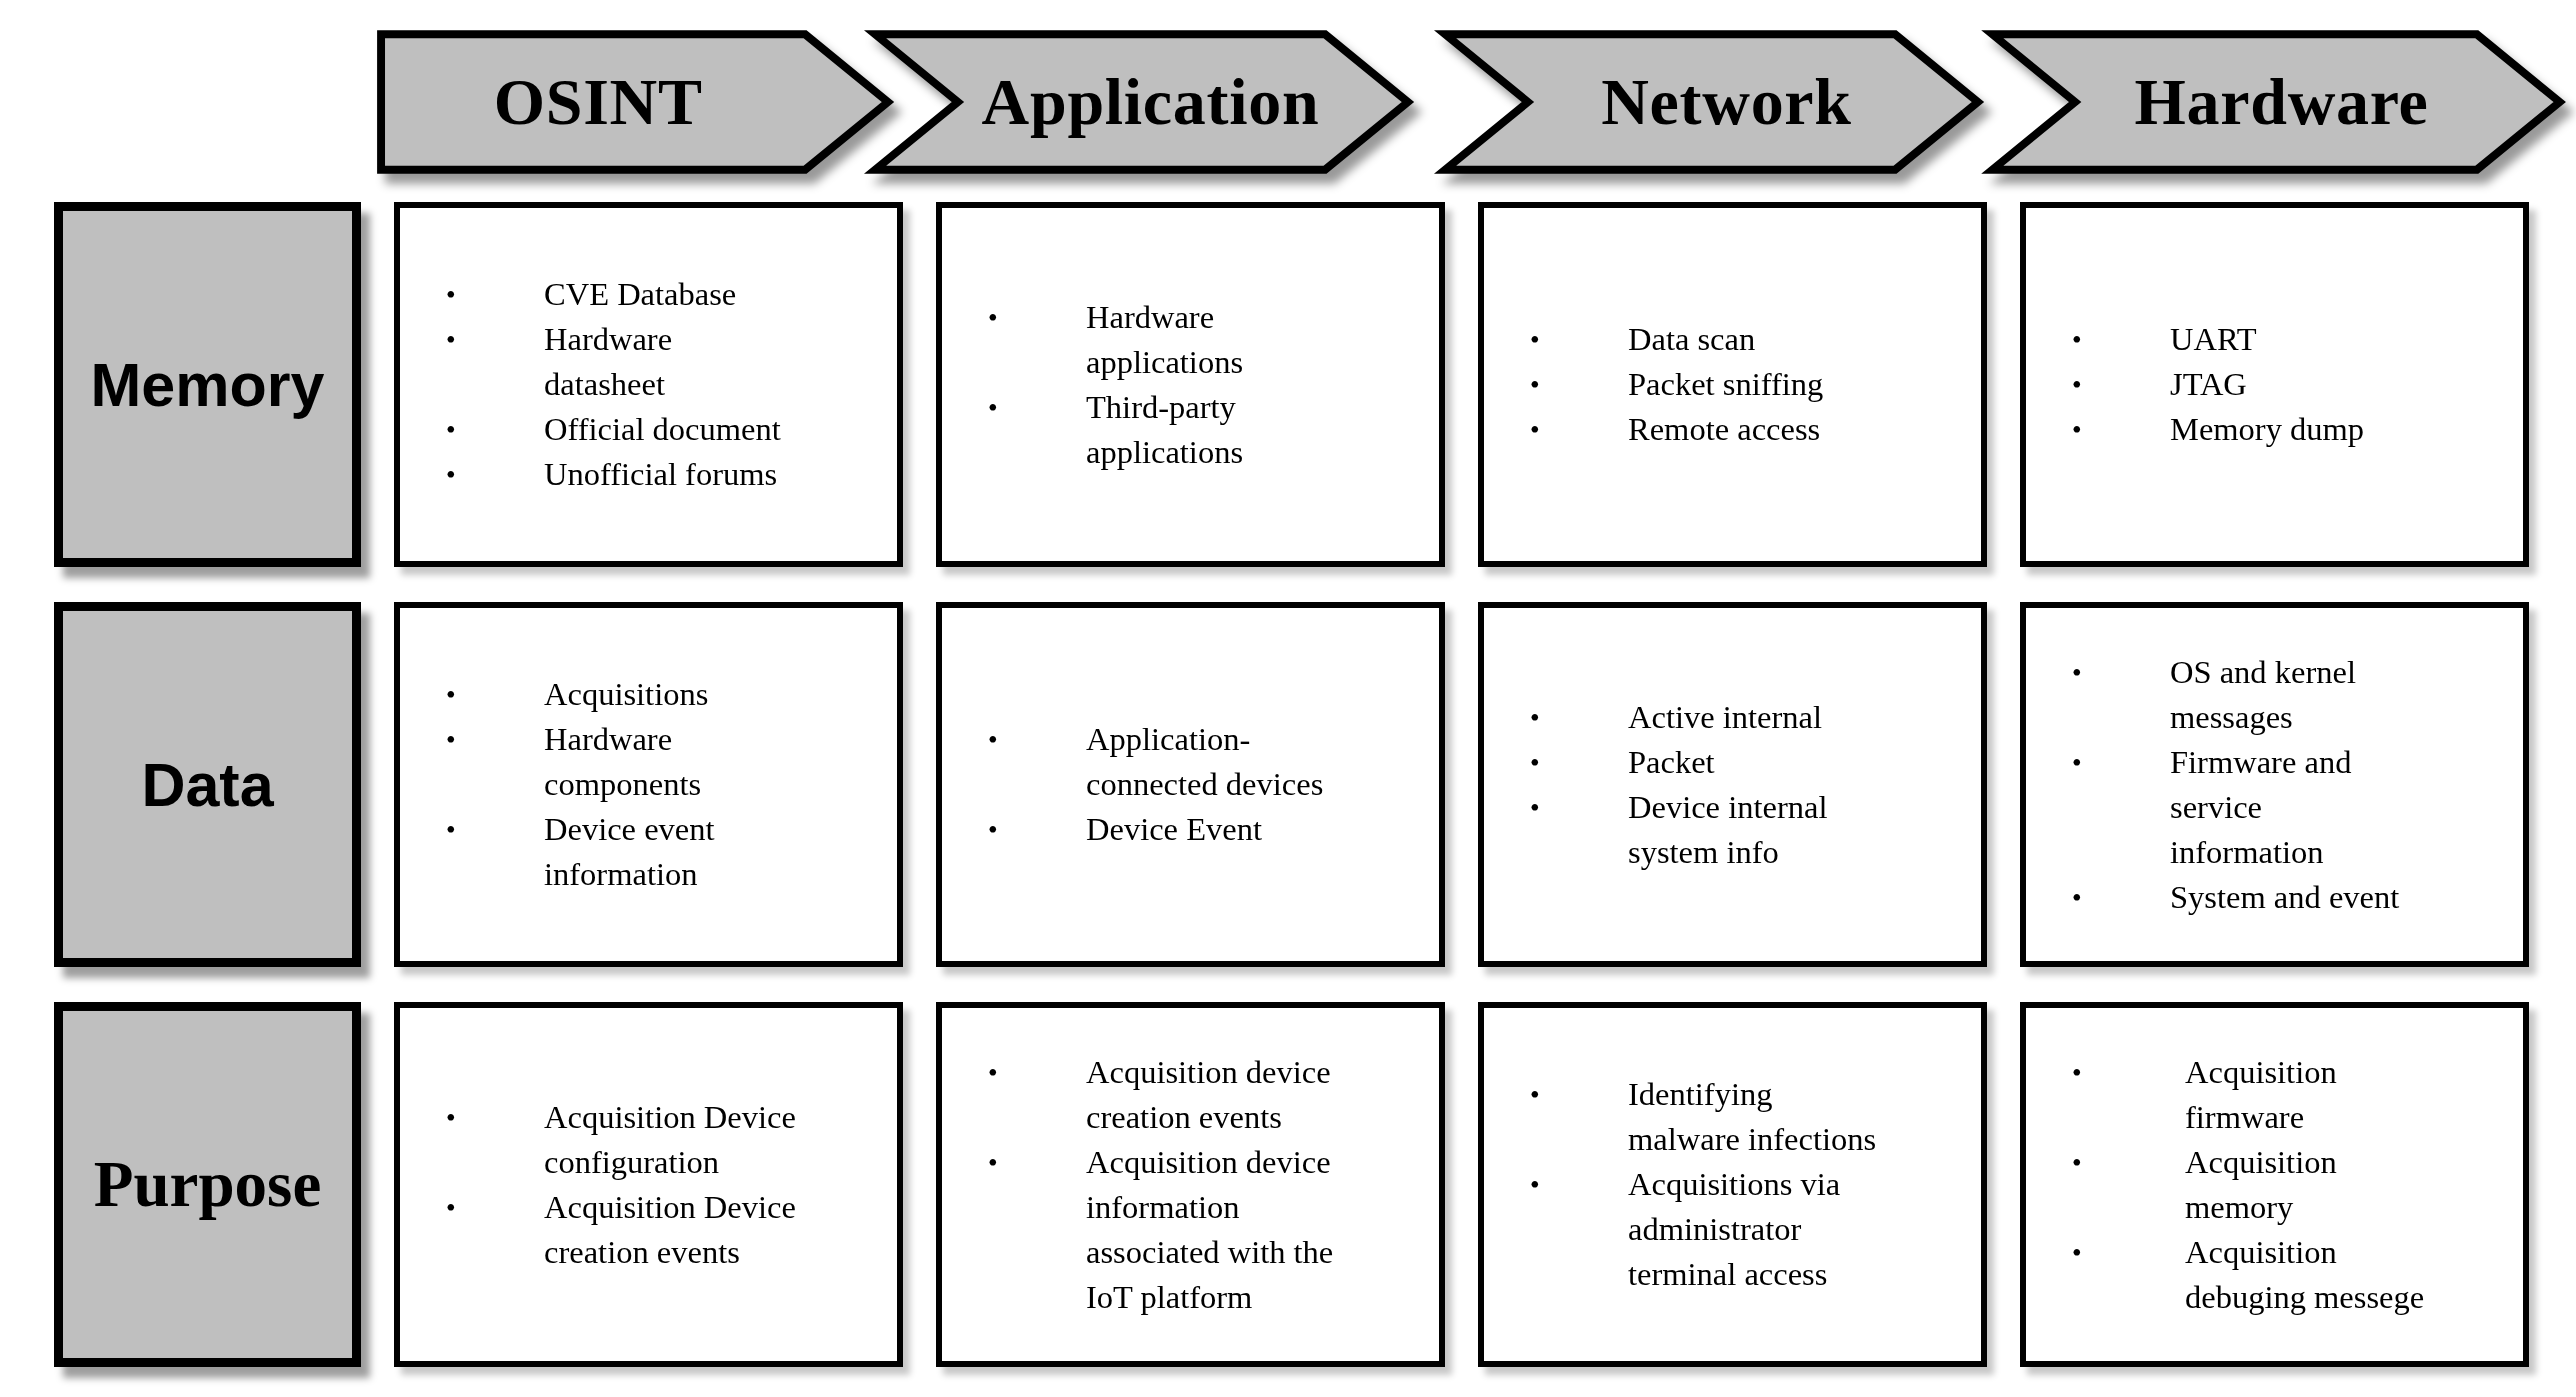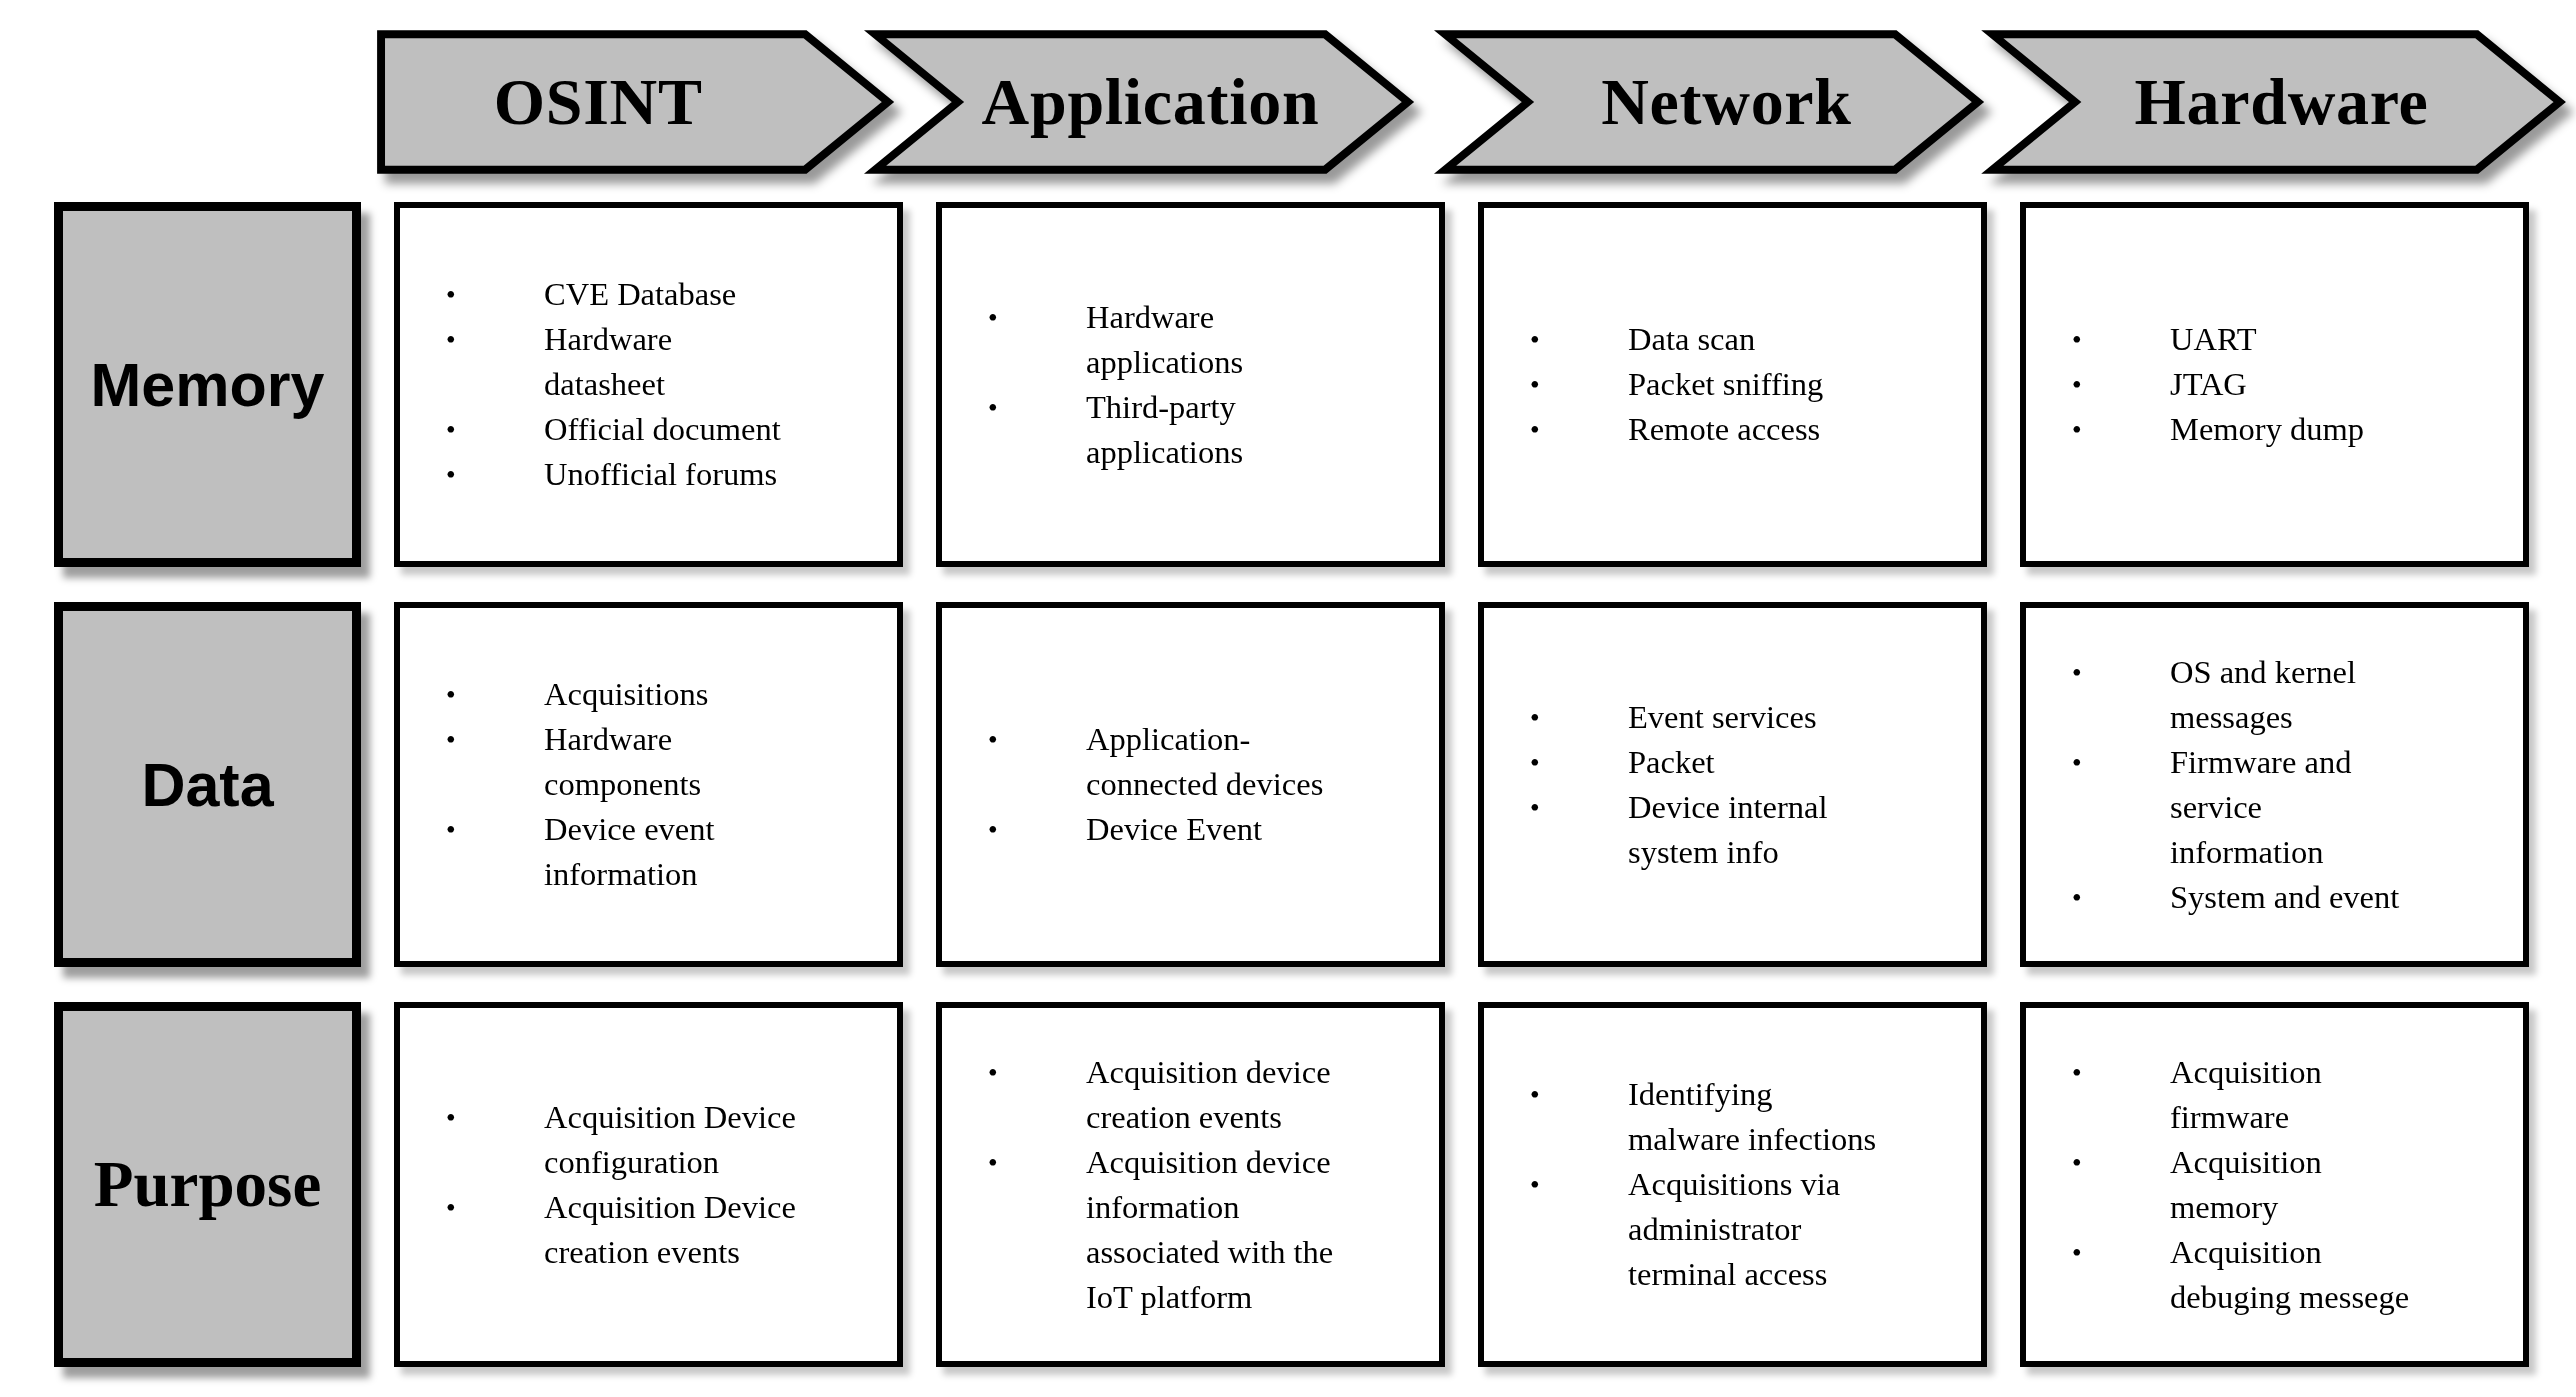--- a/index.html
+++ b/index.html
@@ -63,21 +63,21 @@
   ul.items li { display: grid; grid-template-columns: 98px minmax(0,1fr); }
   .b { font-size: 27.5px; line-height: 45px; }
   .t { font-size: 32.5px; line-height: 45px; display: block; }
   
   .tw342 .t { max-width: 247px; }
   .tw378 .t { max-width: 273px; }
   .tw338 .t { max-width: 244px; }
   .tw382 .t { max-width: 276px; }
   .tw370 .t { max-width: 267px; }
   .tw355 .t { max-width: 256px; }
-  .tw350 .t { max-width: 253px; }
+  .tw350 .t { max-width: 253px; margin-left: 15px; }
 </style>
 </head>
 <body>
 
 <div class="canvas">
 
   <div class="arrow-band">
     <div class="arrow arrow-osint">
       <svg width="517" height="144" viewBox="0 0 716 200">
         <polygon points="6,6 595,6 710,100 595,194 6,194" fill="#bfbfbf" stroke="#000000" stroke-width="11" stroke-linejoin="miter"></polygon>
@@ -202,21 +202,21 @@
         <li>
             <span class="b">•</span>
             <span class="t">Device Event</span>
           </li>
       </ul>
     </div>
     <div class="cell">
       <ul class="items tw378">
         <li>
             <span class="b">•</span>
-            <span class="t">Event services</span>
+            <span class="t">Active internal</span>
           </li>
         <li>
             <span class="b">•</span>
             <span class="t">Packet</span>
           </li>
         <li>
             <span class="b">•</span>
             <span class="t">Device internal system info</span>
           </li>
       </ul>

